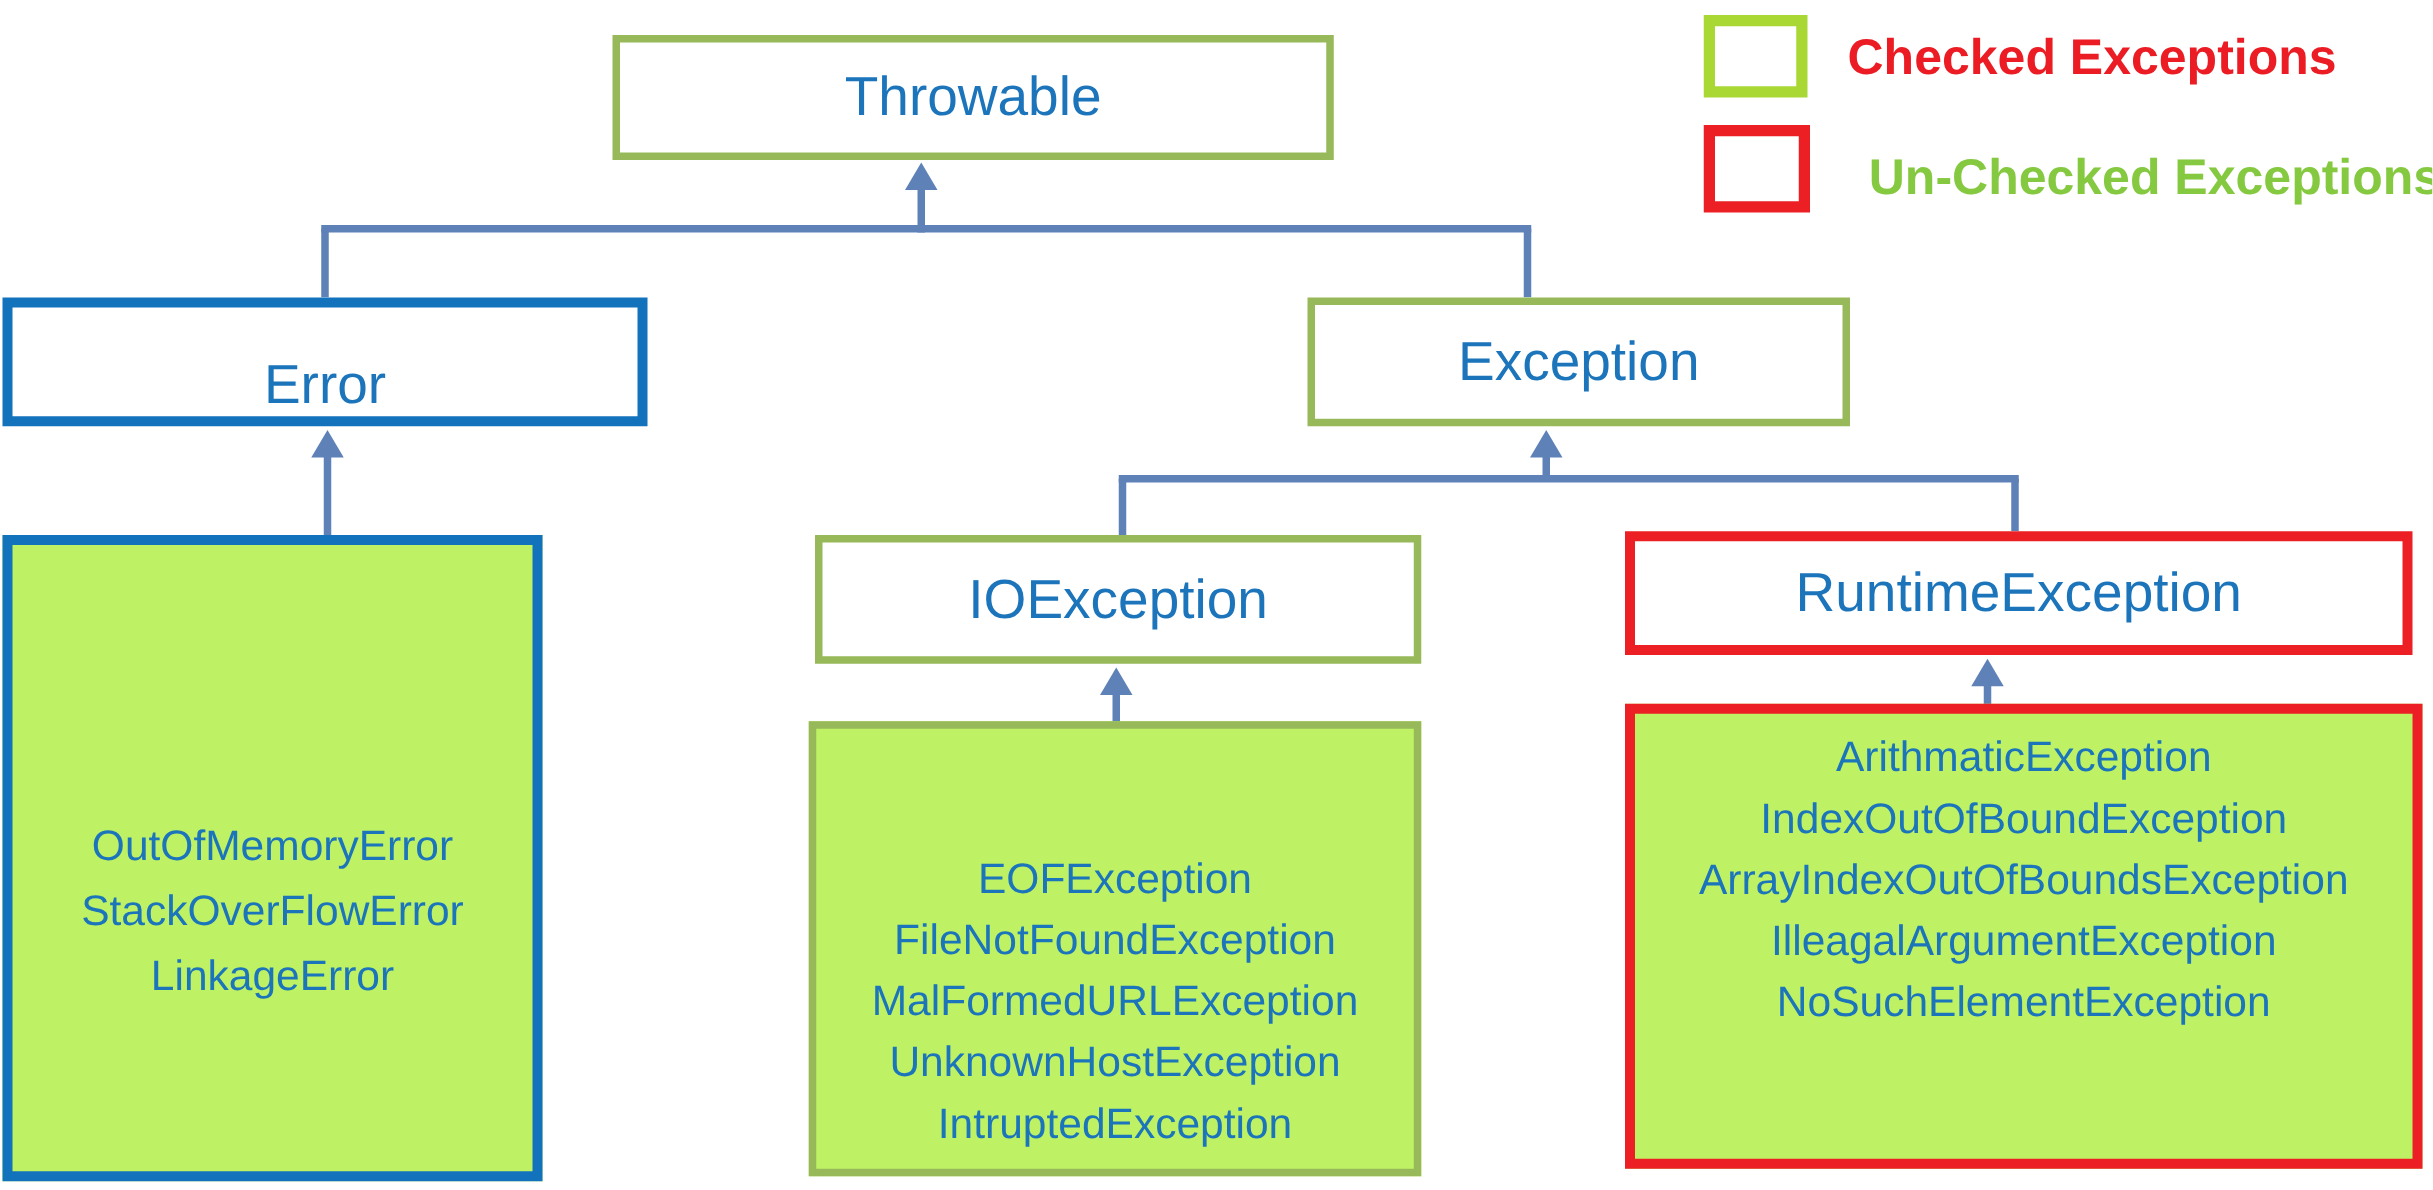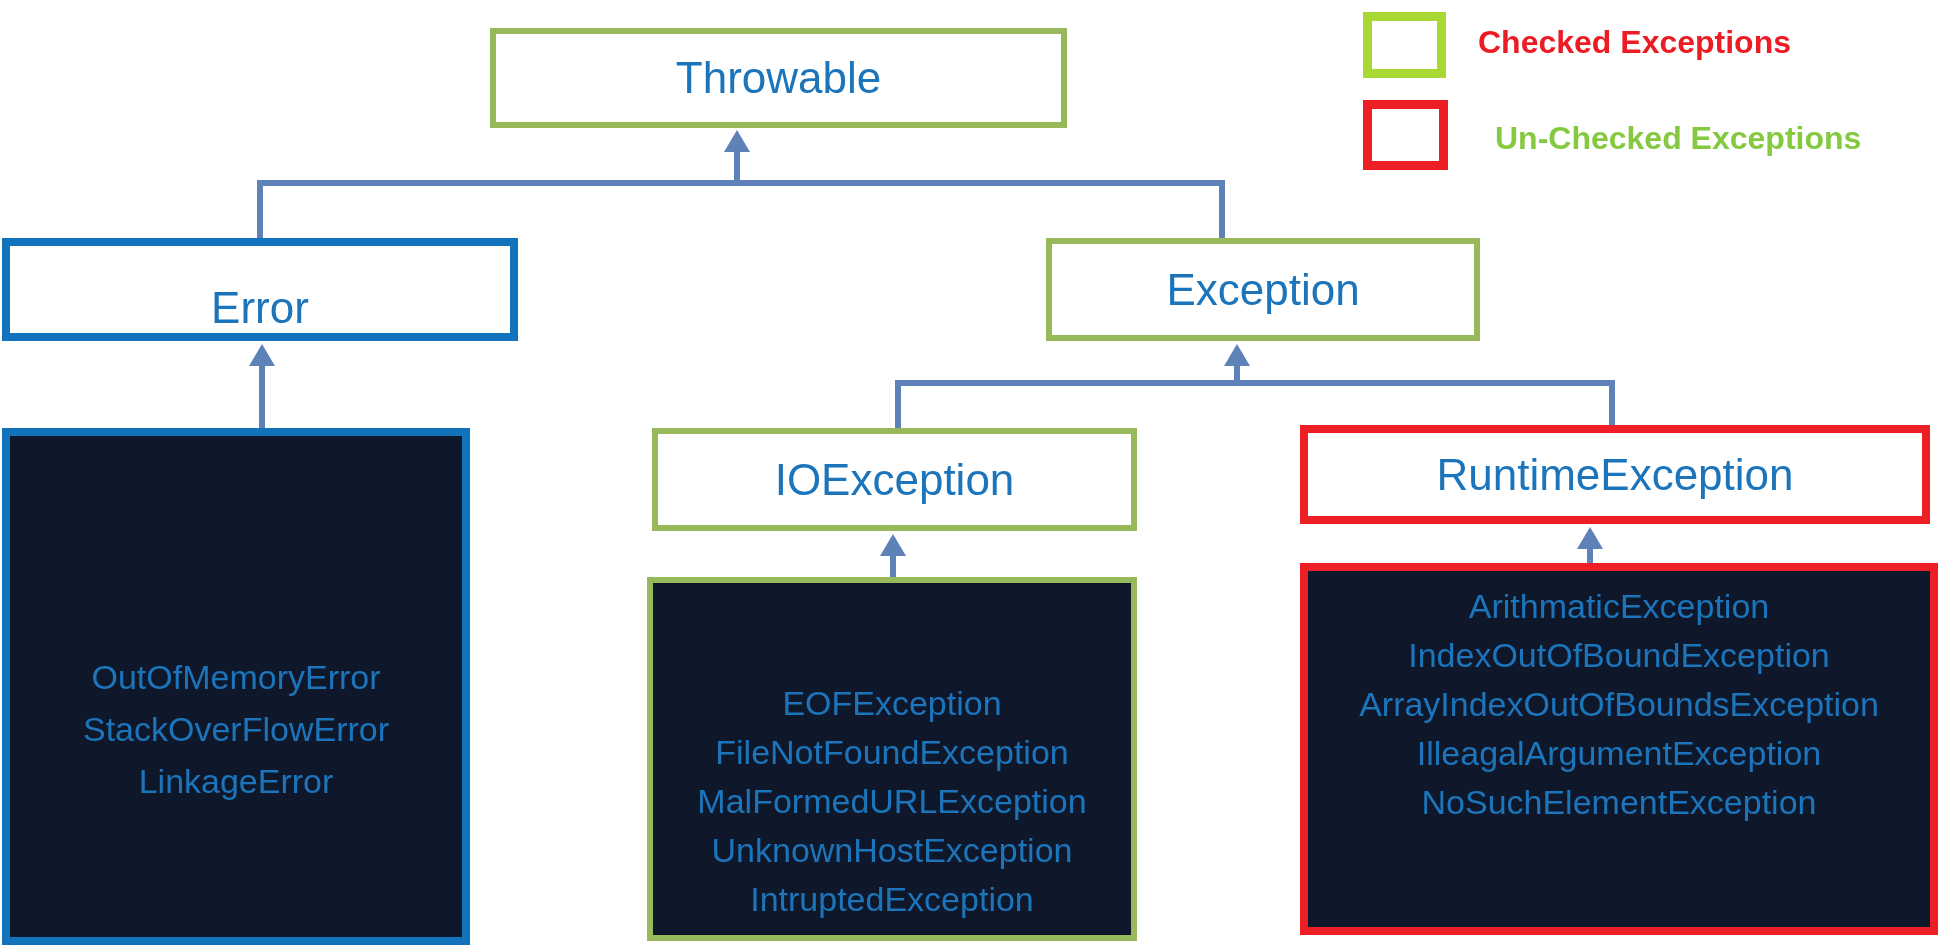--- a/index.html
+++ b/index.html
@@ -19,40 +19,40 @@
   }
   .node{
     position:absolute;box-sizing:border-box;background:#fff;
     display:flex;align-items:center;justify-content:center;
     color:var(--text-blue);font-size:44px;letter-spacing:0px;
   }
   .b-green{border:6px solid var(--green-border);}
   .b-blue{border:8px solid var(--blue-border);align-items:flex-end;}
   .b-red{border:8px solid var(--red-border);}
   .list-box{
-    position:absolute;box-sizing:border-box;background:#0f172a;
+    position:absolute;box-sizing:border-box;background:#bef264;
   }
   .list{
     list-style:none;margin:0;box-sizing:border-box;
     text-align:center;color:var(--text-blue);font-size:34px;
   }
   .list li{white-space:nowrap;}
   .hline,.vline{position:absolute;background:var(--conn);}
   .arrow{position:absolute;width:28px;}
   .arrow::before{
     content:"";position:absolute;top:0;left:50%;transform:translateX(-50%);
     border-left:13px solid transparent;border-right:13px solid transparent;
     border-bottom:22px solid var(--conn);
   }
   .arrow::after{
     content:"";position:absolute;top:16px;bottom:0;left:50%;transform:translateX(-50%);
     width:6px;background:var(--conn);
   }
   .legend-swatch{position:absolute;box-sizing:border-box;background:#fff;}
-  .legend-label{position:absolute;font-weight:bold;font-size:32px;white-space:nowrap;}
+  .legend-label{position:absolute;font-weight:bold;font-size:40px;white-space:nowrap;}
 </style>
 </head>
 <body>
 
 <div id="stage">
 
   <div class="hline" style="left:257px;top:180px;width:968px;height:6px;"></div>
   <div class="vline" style="left:257px;top:183px;width:6px;height:55px;"></div>
   <div class="vline" style="left:1219px;top:183px;width:6px;height:55px;"></div>
   <div class="arrow" style="left:723px;top:130px;height:56px;"></div>
@@ -79,21 +79,21 @@
   </div>
 
   <div class="node b-green" style="left:652px;top:428px;width:485px;height:103px;">
     <span>IOException</span>
   </div>
 
   <div class="node b-red" style="left:1300px;top:425px;width:630px;height:99px;">
     <span>RuntimeException</span>
   </div>
 
-  <div class="list-box b-blue" style="left:2px;top:428px;width:468px;height:517px;">
+  <div class="list-box b-blue" style="left:2px;top:428px;width:432px;height:517px;">
     <ul class="list" style="padding:215px 0 0 0;line-height:52px;">
       <li>OutOfMemoryError</li>
       <li>StackOverFlowError</li>
       <li>LinkageError</li>
     </ul>
   </div>
 
   <div class="list-box b-green" style="left:647px;top:577px;width:490px;height:364px;">
     <ul class="list" style="padding:96px 0 0 0;line-height:49px;">
       <li>EOFException</li>

